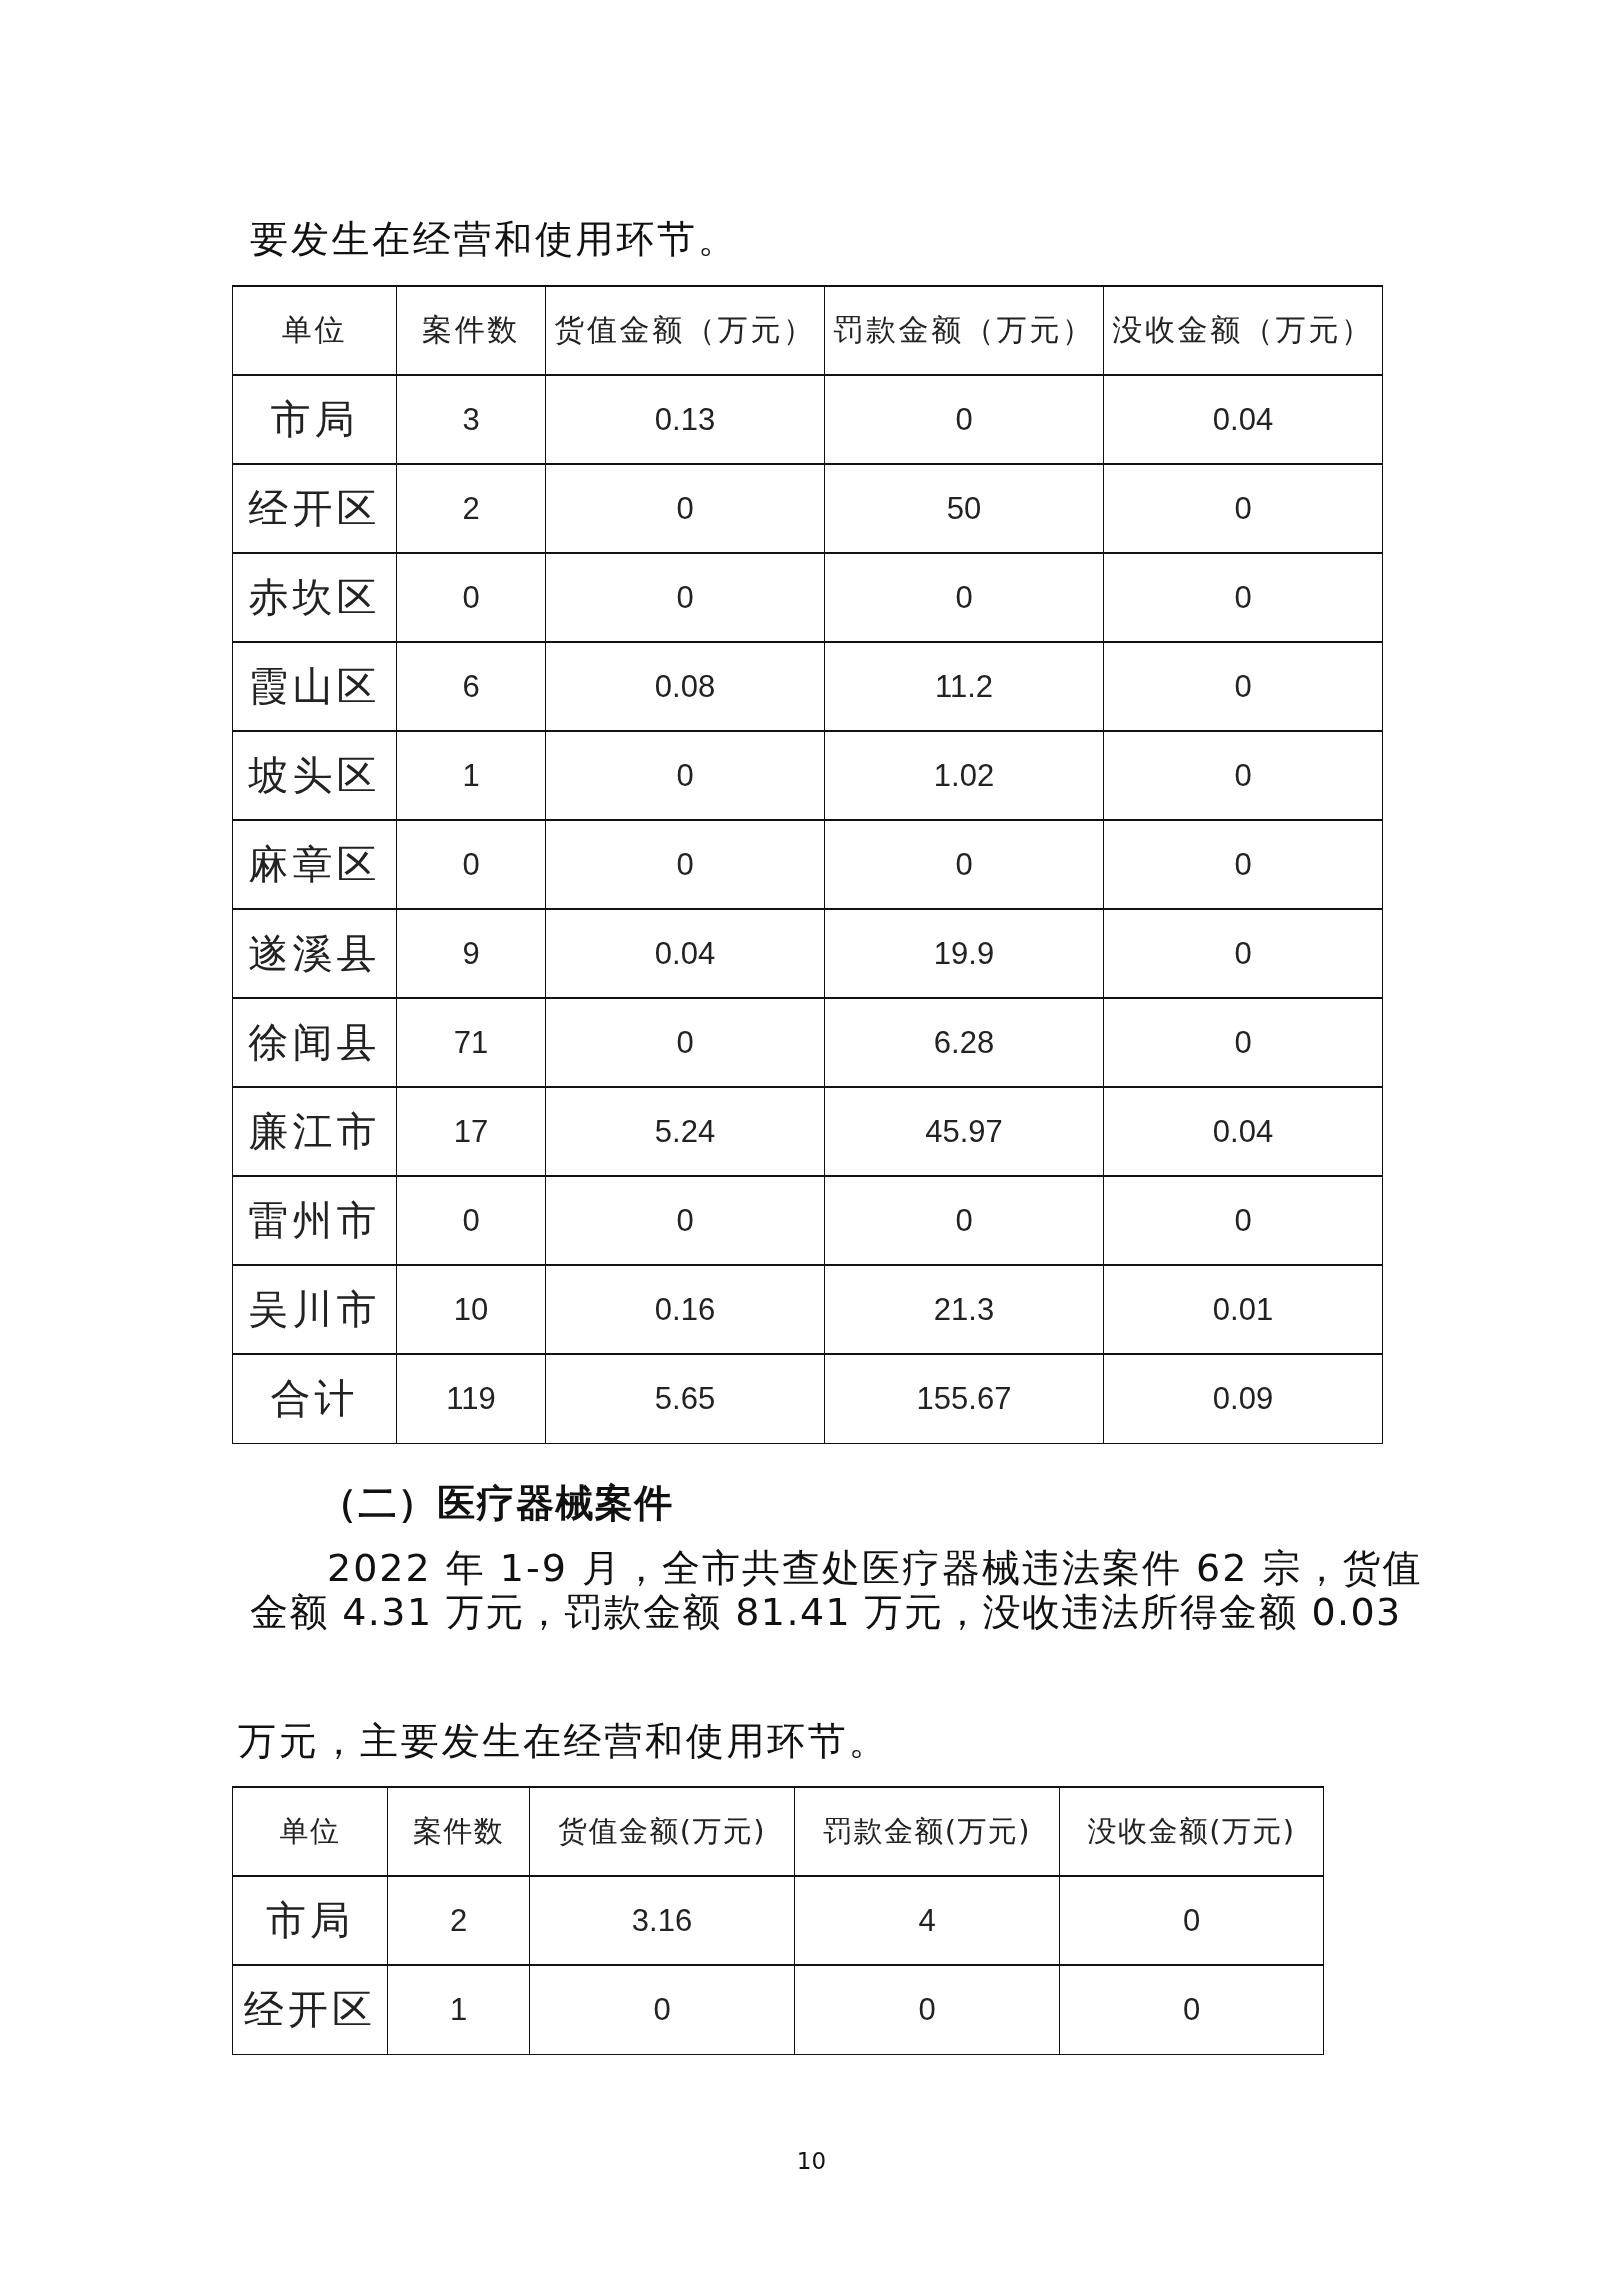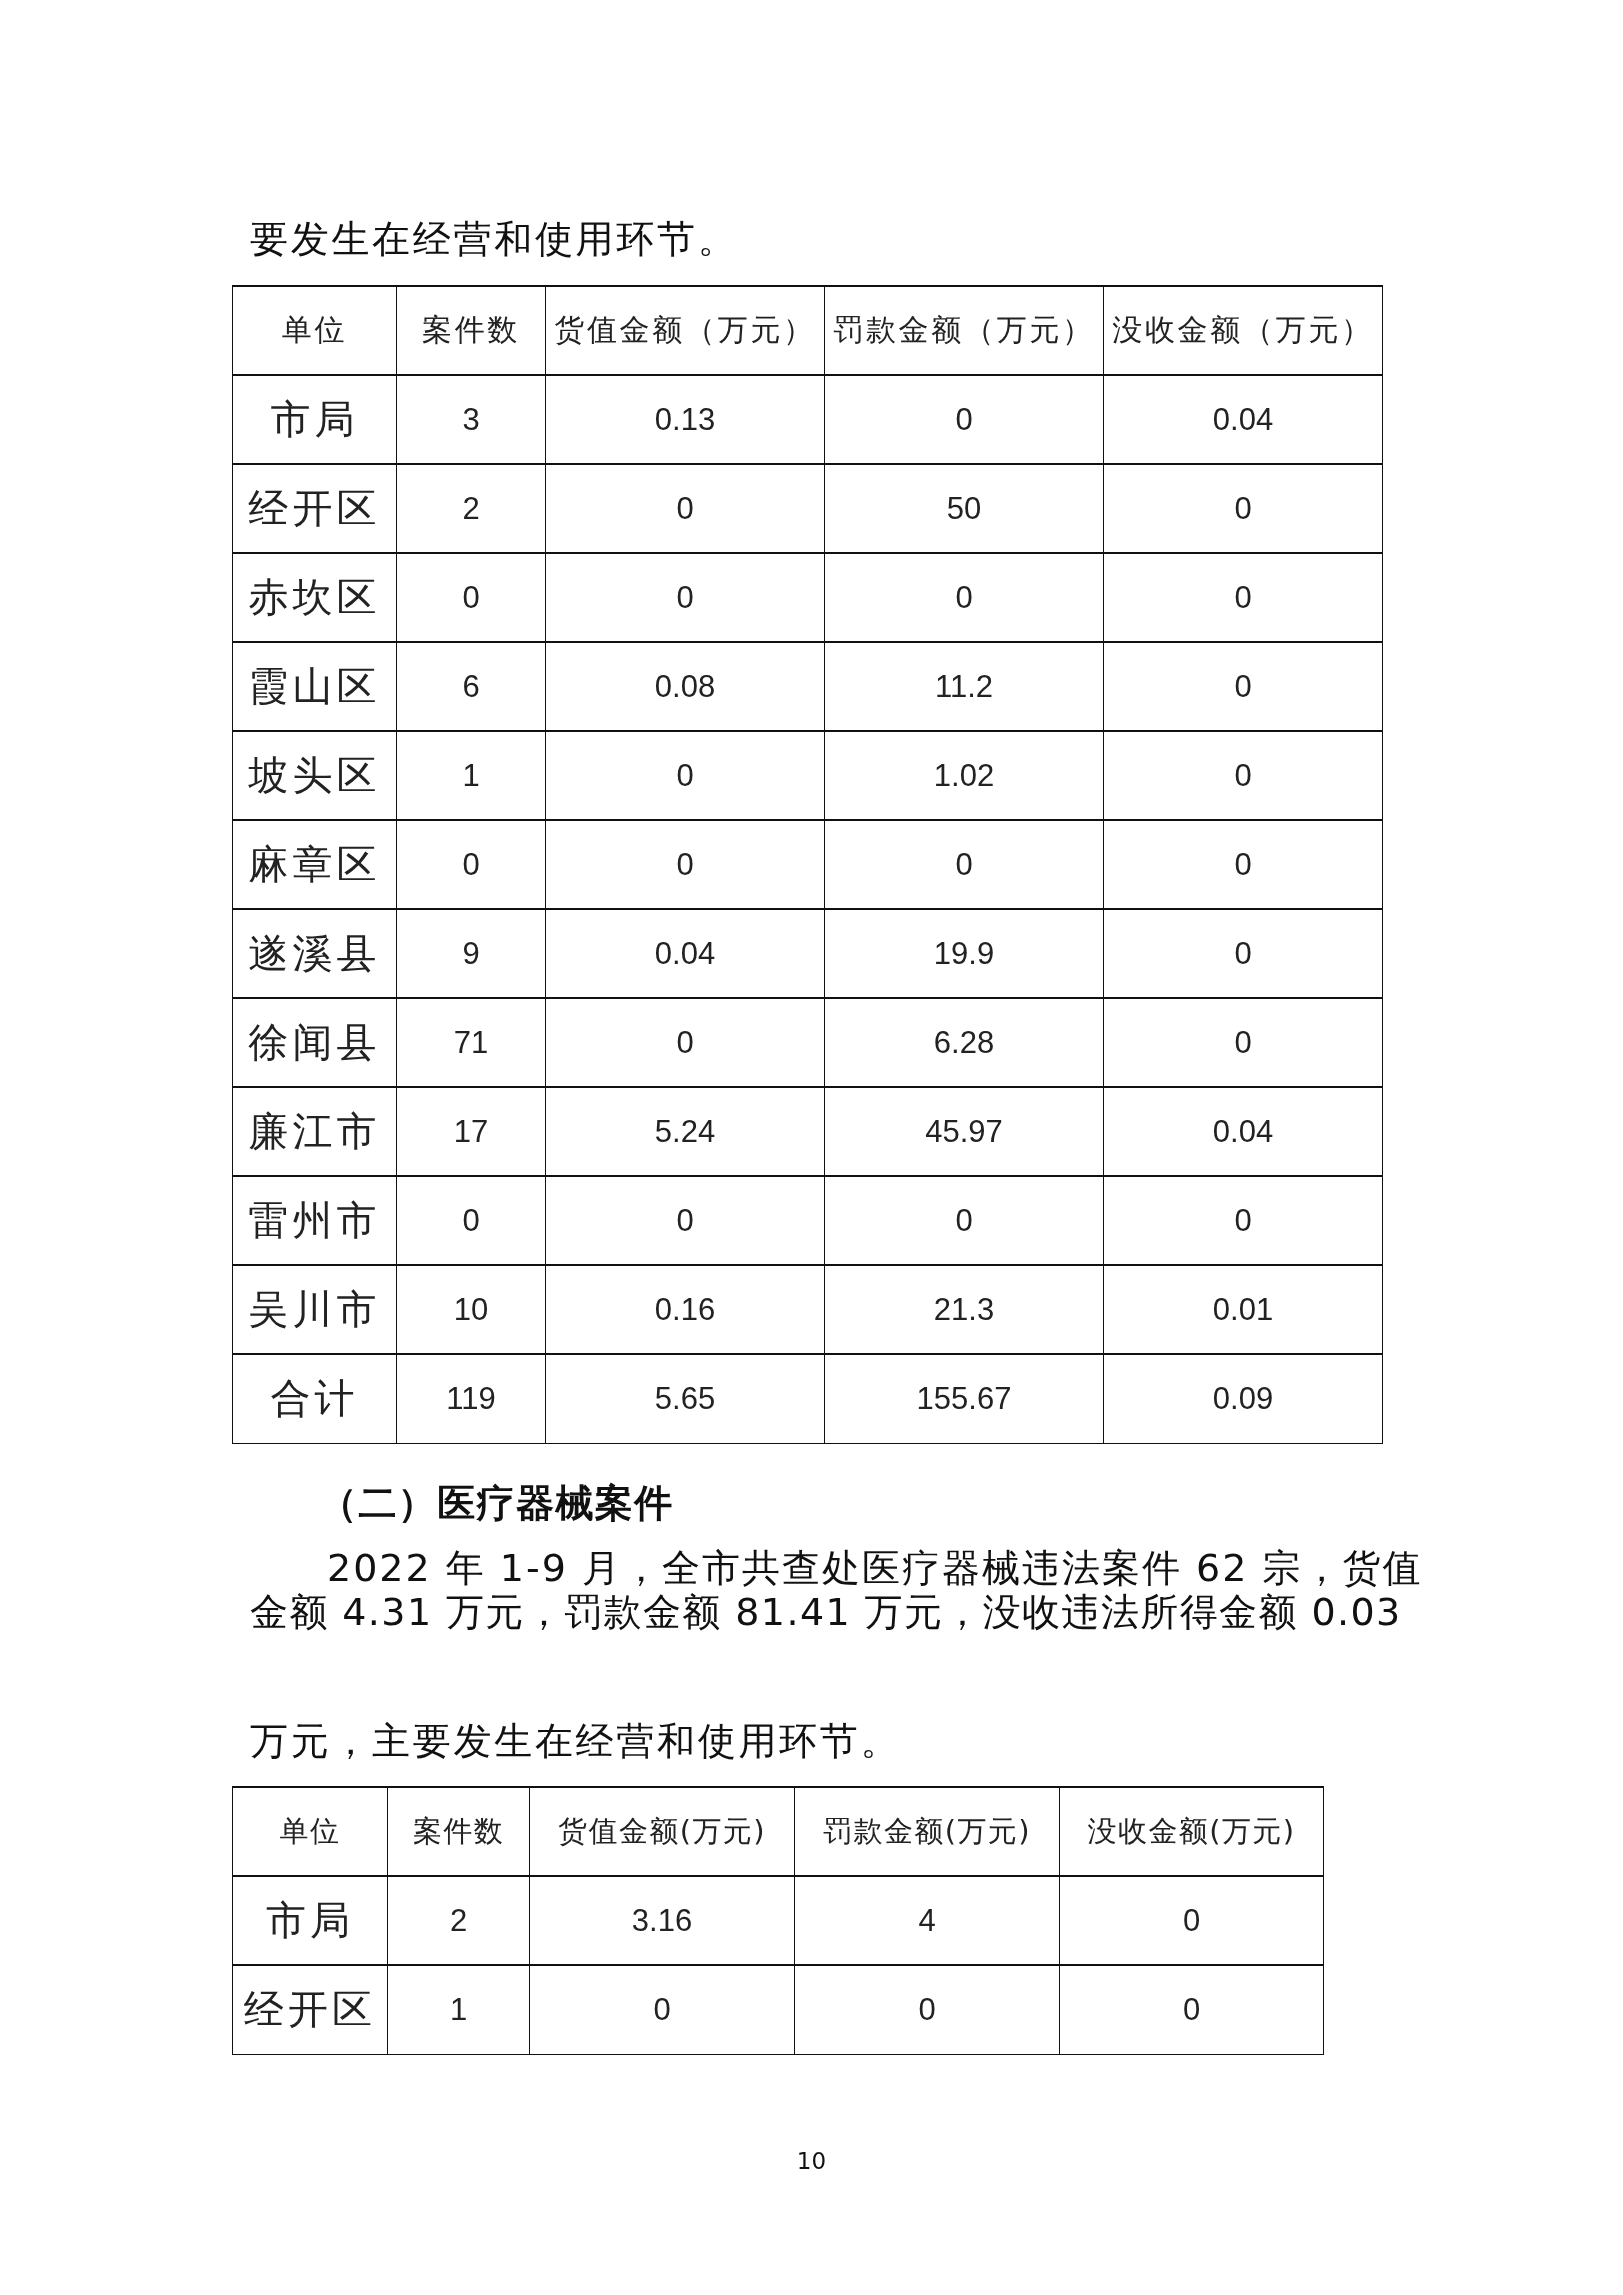--- a/index.html
+++ b/index.html
@@ -127,21 +127,21 @@
     <td class="num">155.67</td>
     <td class="num">0.09</td>
   </tr>
 </tbody>
   </table>
 
 <div class="heading" style="left:319px; top:1459px;margin-top:20px;">（二）医疗器械案件</div>
 
 <div class="line" style="left:327px; top:1544px; letter-spacing:2px;text-align:center;">2022 年 1-9 月，全市共查处医疗器械违法案件 62 宗，货值</div>
 <div class="line" style="left:250px; top:1588px; letter-spacing:1.4px;">金额 4.31 万元，罚款金额 81.41 万元，没收违法所得金额 0.03</div>
-<div class="line" style="left:250px; top:1717px;">万元，主要发生在经营和使用环节。</div>
+<div class="line" style="left:238px; top:1717px;">万元，主要发生在经营和使用环节。</div>
 
 <table class="t" id="t2">
   <colgroup>
     <col style="width:155px">
       <col style="width:142px">
       <col style="width:265px">
       <col style="width:265px">
       <col style="width:264px">
   </colgroup>
   <tbody>

